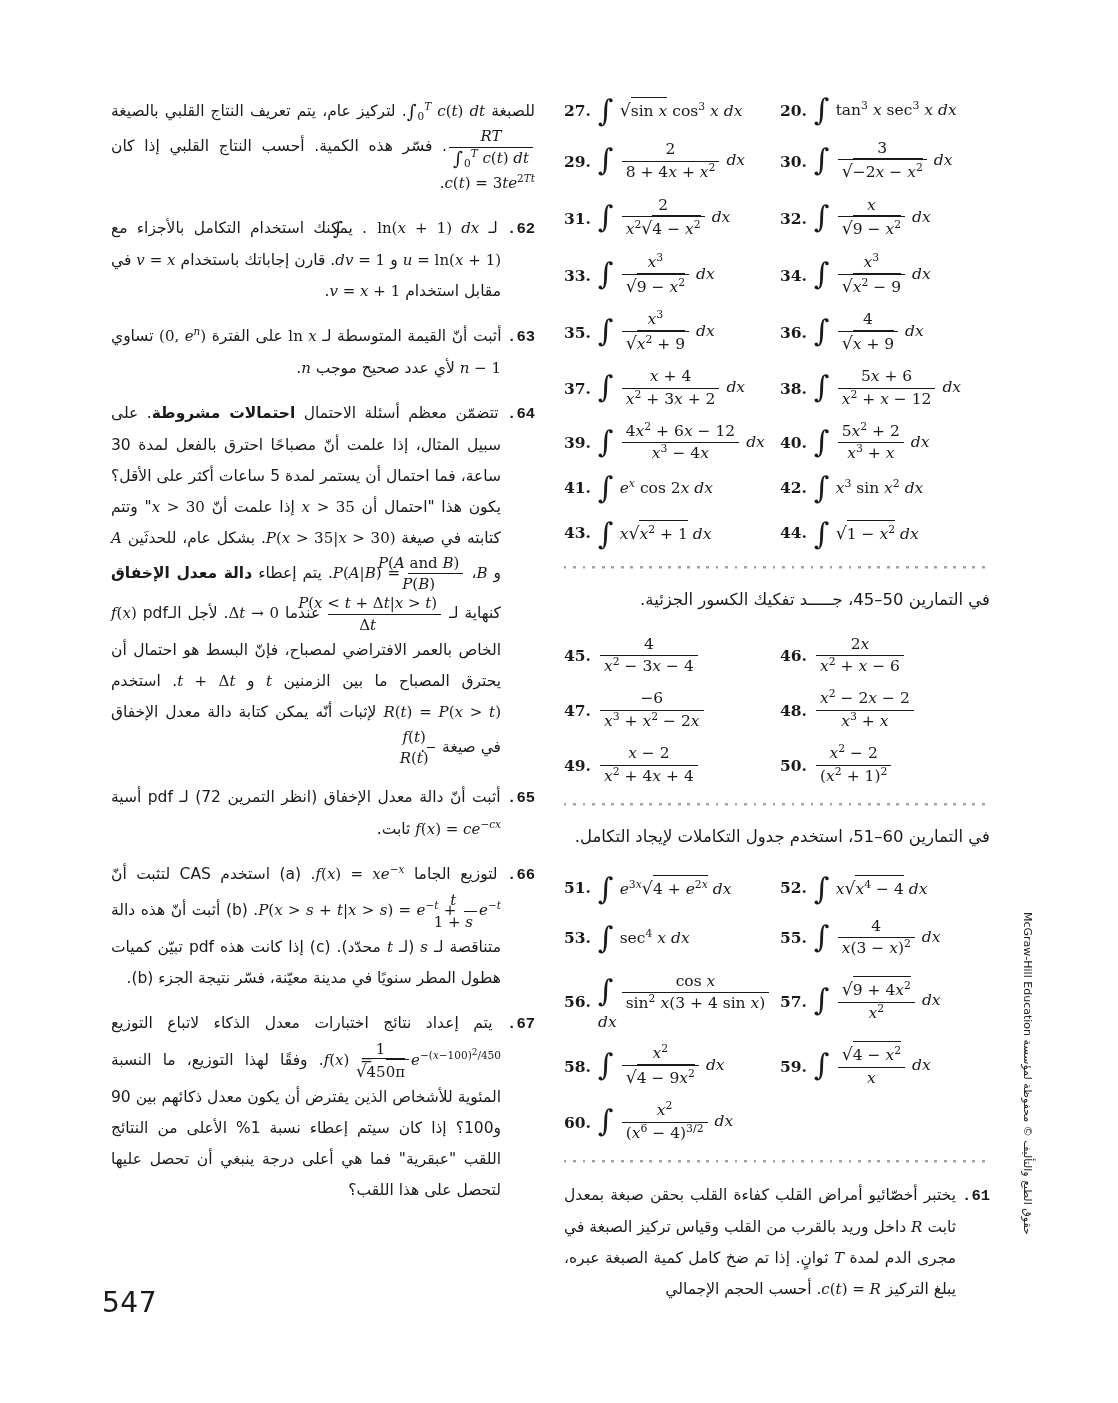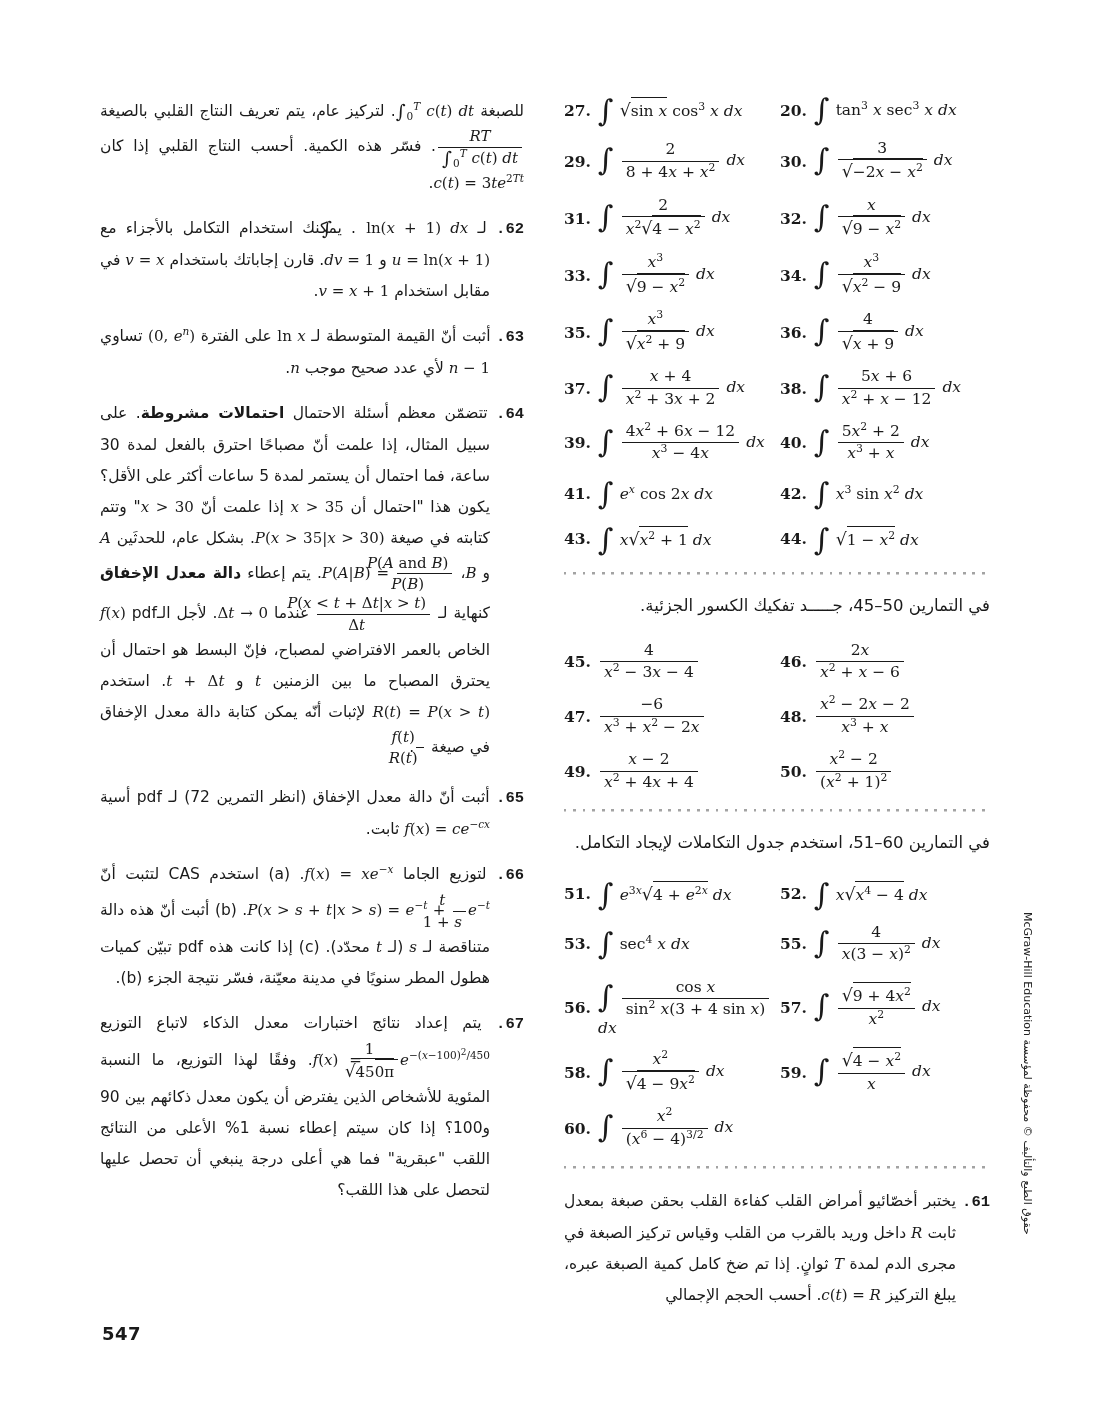--- a/index.html
+++ b/index.html
@@ -3,21 +3,21 @@
 <meta charset="utf-8">
 <style>
   html,body{margin:0;padding:0;}
   body{
     width:1118px;height:1403px;overflow:hidden;position:relative;
     background:#ffffff;color:#1a1a1a;
     font-family:"DejaVu Sans",sans-serif;
   }
   .page{position:absolute;inset:0;}
   
-  .col-left{position:absolute;left:100px;top:96px;width:424px;}
+  .col-left{position:absolute;left:111px;top:96px;width:424px;}
   .col-right{position:absolute;left:564px;top:94px;width:426px;}
   
   .apara{
     direction:rtl;text-align:justify;
     font-size:15.5px;line-height:2.0;margin:0 0 14px;
   }
   .apara.hang{padding-right:34px;text-indent:-34px;}
   .apara .anum{font-family:Liberation Mono, monospace;font-weight:bold;font-style:normal;}
   .apara b{font-weight:bold;}
   
@@ -58,25 +58,25 @@
   }
   .sec-h{
     direction:rtl;text-align:justify;font-weight:normal;
     font-size:16.5px;line-height:1.75;margin:4px 0 20px;
   }
   .dotline{
     height:3px;margin:17px 0;
     background-image:repeating-linear-gradient(to right,#a3a3a3 0 2.5px,transparent 2.5px 9.5px);
     background-repeat:no-repeat;background-size:100% 2.5px;background-position:left center;
   }
-  .mb22{margin-bottom:14px;}
+  .mb22{margin-bottom:8px;}
   
   .pagenum{
-    position:absolute;left:102px;top:1323px;
-    font-size:18px;font-weight:bold;letter-spacing:0.5px;
+    position:absolute;left:102px;top:1286px;
+    font-size:28px;font-weight:normal;letter-spacing:0.5px;
   }
   .copyright{
     position:absolute;left:1034px;top:912px;
     font-size:11px;color:#222;white-space:nowrap;
     direction:rtl;
     transform:rotate(90deg);transform-origin:top left;
   }
 </style>
 </head>
 <body>

